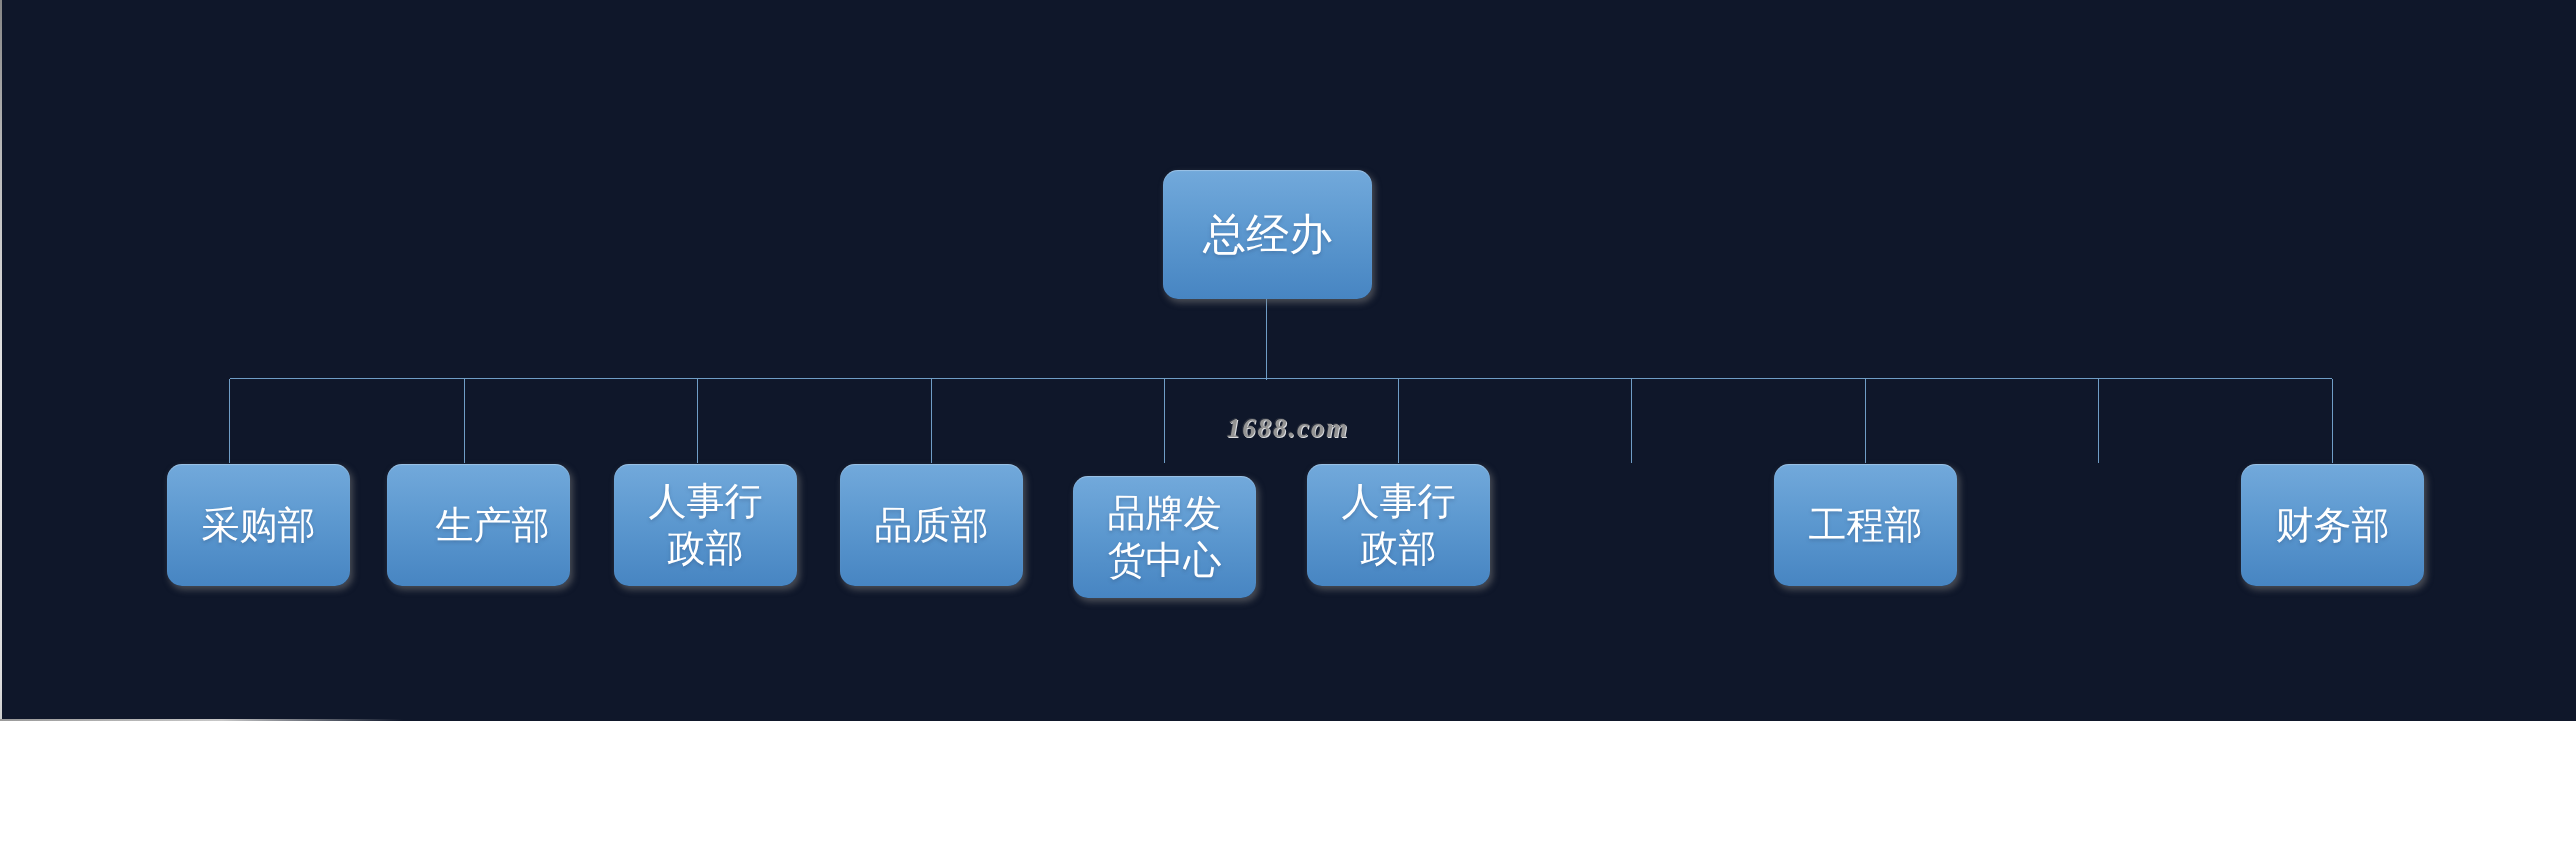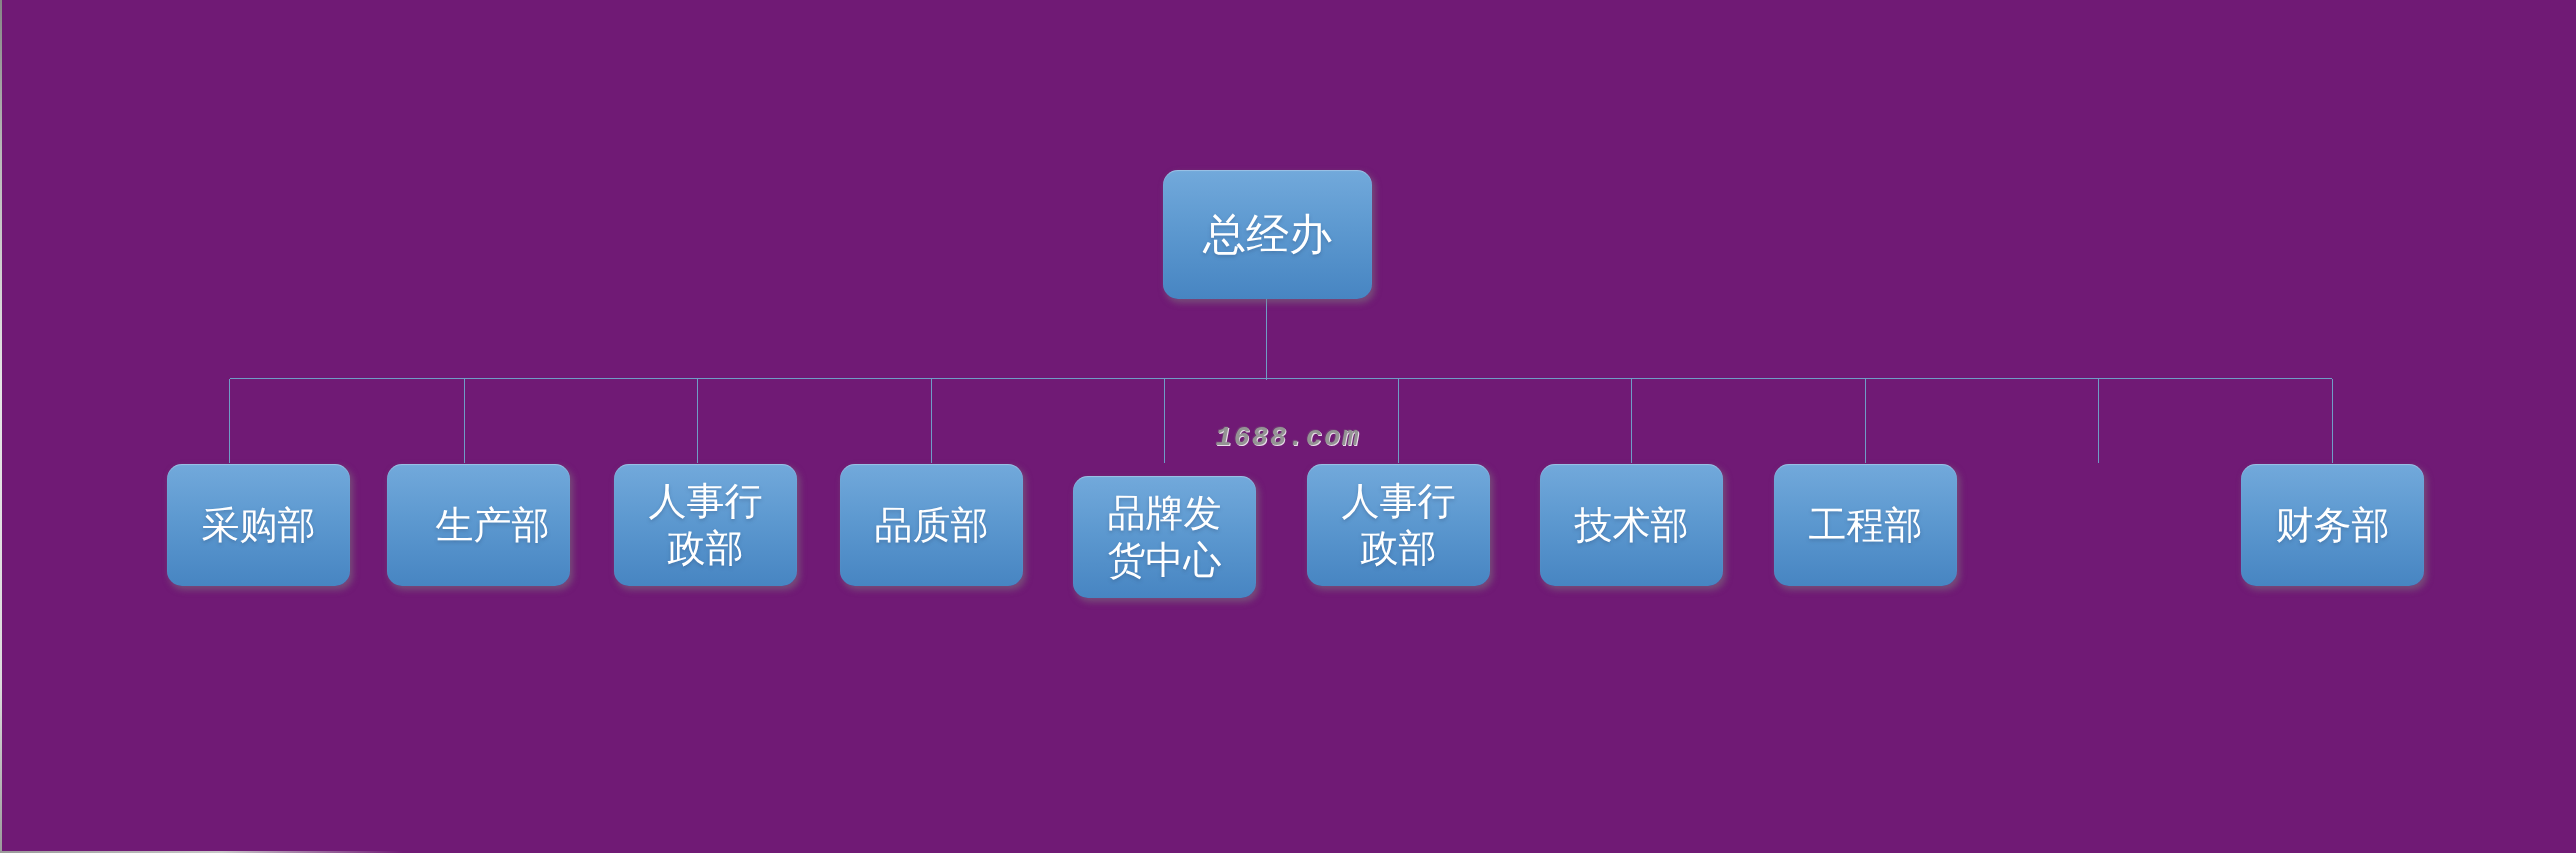--- a/index.html
+++ b/index.html
@@ -1,20 +1,20 @@
 <!DOCTYPE html>
 <html style="font-size:15px"><head>
 <meta charset="utf-8">
 <style>
   html, body { margin: 0; padding: 0; background: #ffffff; }
   #canvas {
     position: relative;
     width: 2576px;
-    height: 853px;
-    background: #701a75;
+    height: 721px;
+    background: #0f172a;
     overflow: hidden;
     font-family: "Liberation Sans", sans-serif;
   }
 
   
   .edge-left {
     position: absolute; left: 0; top: 0; width: 1.9px; height: 855px;
     background: linear-gradient(180deg, #868686 0%, #b9b9b9 18%, #e6e6e6 45%, #dcdcdc 80%, #9a9a9a 100%);
   }
   .edge-bottom {
@@ -56,23 +56,23 @@
     word-break: break-all;
   }
   .c0 { left: 139px; margin-left: 28px; }  .c1 { left: 387px; justify-content: flex-end; }  .c2 { left: 614px; }
   .c3 { left: 840px; }  .c4 { left: 1073px; margin-top: 12px; } .c5 { left: 1307px; }
   .c6 { left: 1540px; } .c7 { left: 1774px; } .c8 { left: 2008px; }
   .c9 { left: 2241px; }
 
   
   .watermark {
     position: absolute;
-    left: 1288px; top: 423px;
+    left: 1288px; top: 413px;
     transform: translateX(-50%);
-    font-family: Liberation Mono, monospace;
+    font-family: Liberation Serif, serif;
     font-style: italic;
     font-weight: bold;
     font-size: 27px;
     letter-spacing: 1.9px;
     color: #949494;
     text-shadow: 0.9px 0.9px 0 rgba(255,255,255,0.85), -0.9px -0.9px 0 rgba(120,120,120,0.25);
     white-space: nowrap;
   }
 </style>
 </head>
@@ -111,23 +111,20 @@
   </div>
   <div class="node node-child c3">
     <span>品质部</span>
   </div>
   <div class="node node-child c4">
     <span>品牌发货中心</span>
   </div>
   <div class="node node-child c5">
     <span>人事行政部</span>
   </div>
-  <div class="node node-child c6">
-    <span>技术部</span>
-  </div>
   <div class="node node-child c7">
     <span>工程部</span>
   </div>
   <div class="node node-child c9">
     <span>财务部</span>
   </div>
 
   <div class="watermark">1688.com</div>
 
 </div>

